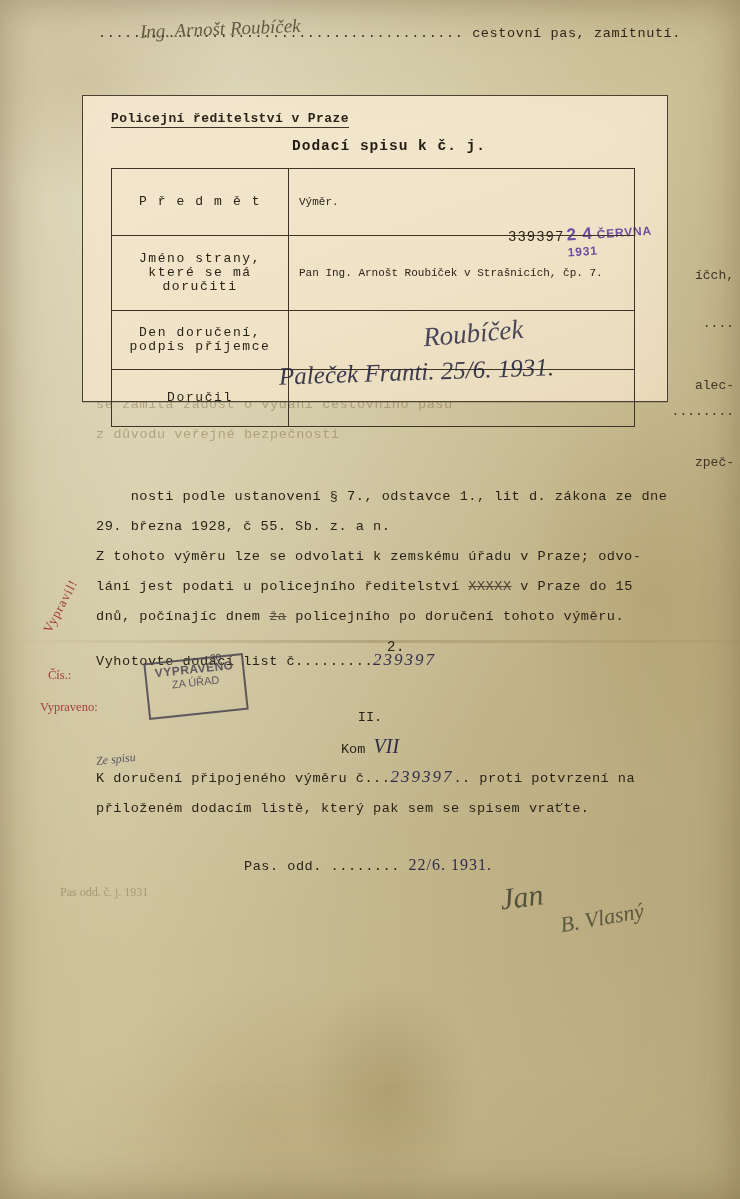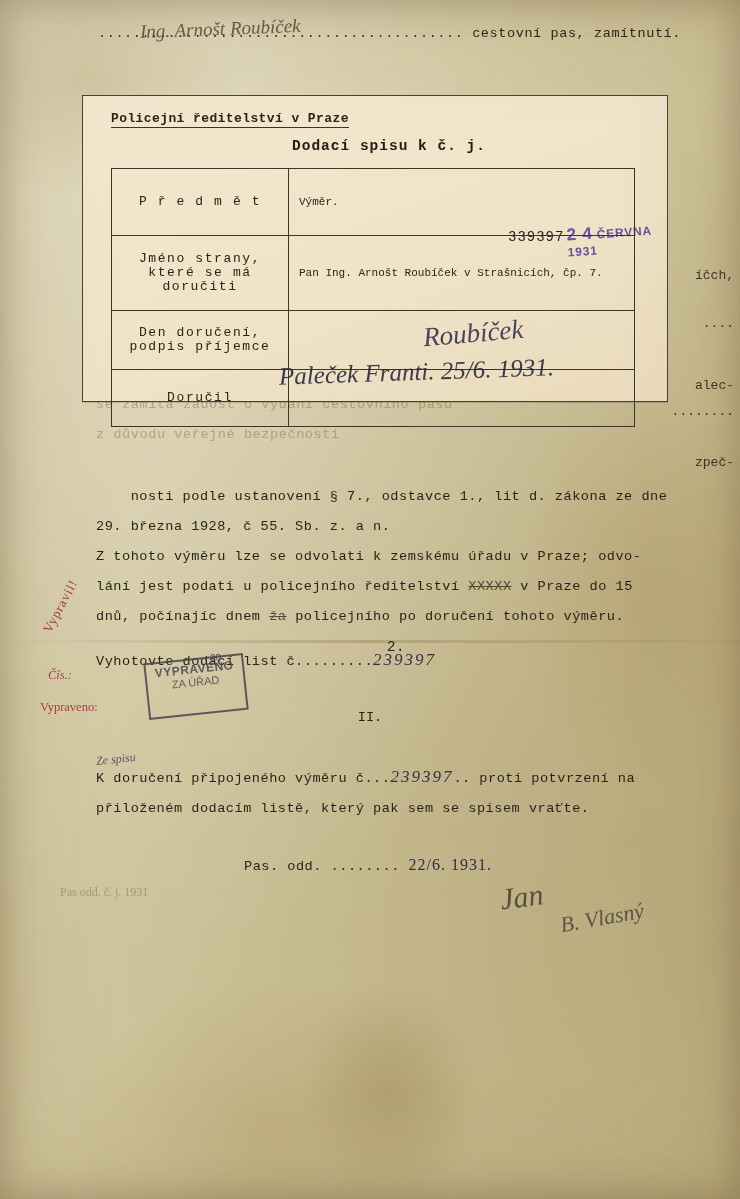--- a/index.html
+++ b/index.html
@@ -160,21 +160,21 @@
   }
 
   
   .red-diag{
     position:absolute;left:40px;top:628px;
     transform:rotate(-62deg);transform-origin:left top;
     font-family:"Liberation Serif",serif;
     font-size:13px;color:#a23a3a;letter-spacing:1px;
   }
   .red-line{position:absolute;font-family:"Liberation Serif",serif;font-size:12.5px;color:#a93f3f;}
-  .rl1{left:48px;top:668px;font-style:italic;}
+  .rl1{left:48px;top:668px;}
   .rl2{left:40px;top:700px;}
 
   .stamp-box{
     position:absolute;left:146px;top:658px;width:96px;height:50px;
     border:2px solid #4a4450;transform:rotate(-6deg);
     color:#4b4455;font-family:"Liberation Sans",sans-serif;
     font-size:11px;text-align:center;padding-top:3px;line-height:13px;
     opacity:.85;
   }
   .stamp-box b{font-size:12px;letter-spacing:.5px;}
@@ -259,20 +259,21 @@
 29. března 1928, č 55. Sb. z. a n.</span>
 <span>Z tohoto výměru lze se odvolati k zemskému úřadu v Praze; odvo-
 lání jest podati u policejního ředitelství </span><span class="strike">XXXXX</span><span> v Praze do 15
 dnů, počínajíc dnem </span><span class="strike">ža</span><span> policejního po doručení tohoto výměru.</span>
     <div class="center lbl2">2.</div>
   </div>
 
   <div class="vyh"><span>Vyhotovte dodací list č.</span><span>........</span><span class="num-hand">239397</span></div>
 
   <div class="kom" style="top:710px">II.</div>
+  <div class="kom"><span>Kom</span> <span class="kom-hand">VII</span></div>
 
   <div class="para2"><span>K doručení připojeného výměru č.</span><span>..</span><span class="num-hand">239397</span><span>.. proti potvrzení na
 přiloženém dodacím listě, který pak sem se spisem vraťte.</span></div>
 
   <div class="pasodd"><span>Pas. odd. ........</span> <span class="date-hand">22/6. 1931.</span></div>
 
   <div class="sig-bottom">Jan</div>
   <div class="sig-bottom2">B. Vlasný</div>
 
   <div class="red-diag">Vypravil!</div>

